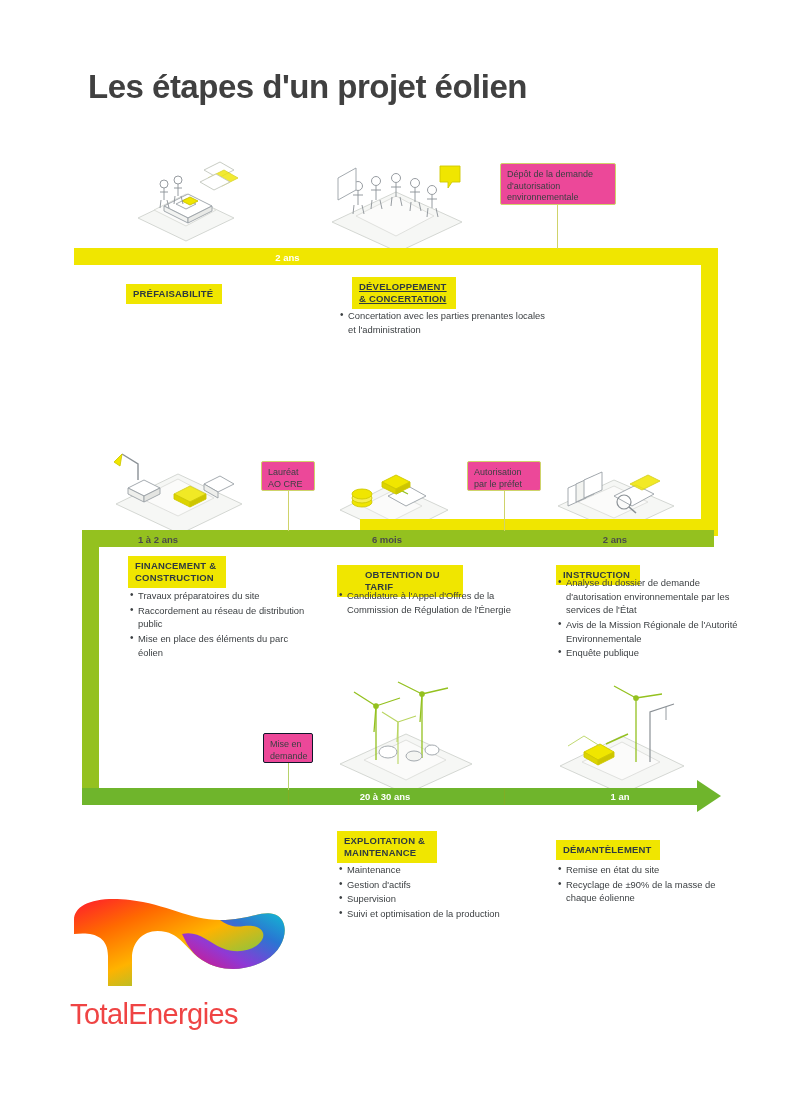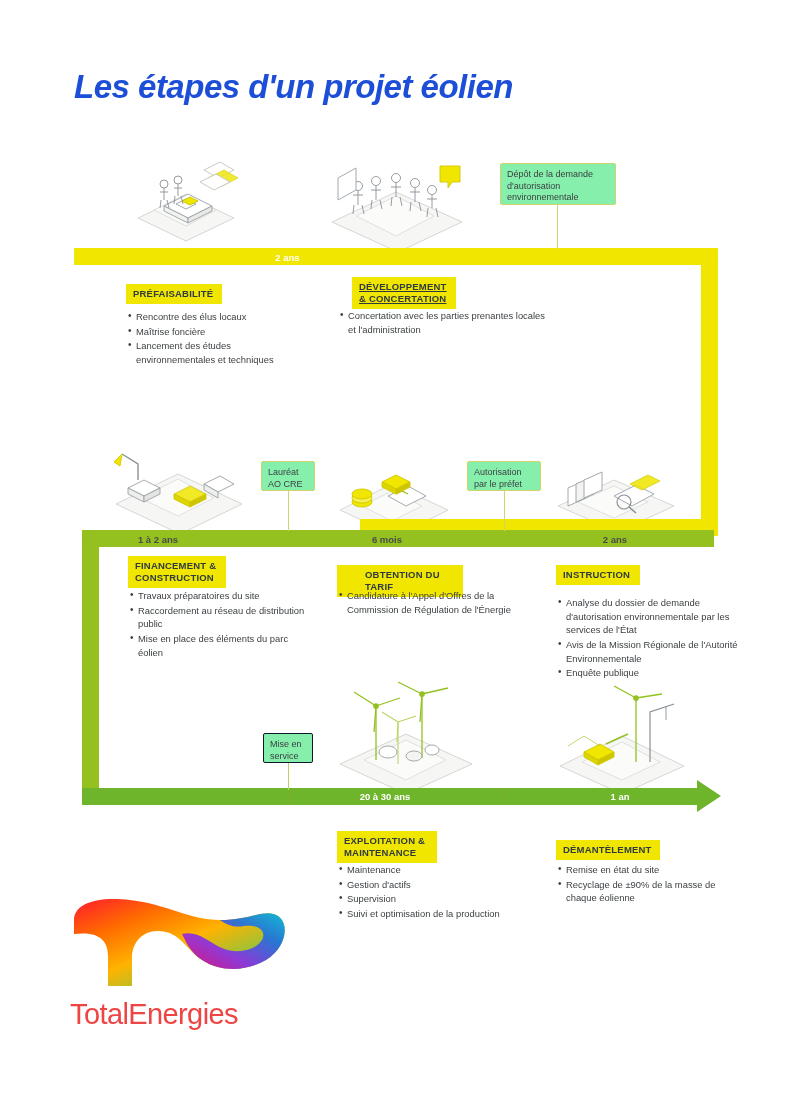--- a/index.html
+++ b/index.html
@@ -5,24 +5,23 @@
   html,body{margin:0;padding:0;}
   body{
     width:792px;height:1116px;background:#ffffff;
     font-family:"Liberation Sans",sans-serif;
     color:#3b3f42;position:relative;overflow:hidden;
   }
   .page{position:relative;width:792px;height:1116px;}
 
   
   .title{
-    position:absolute;left:74px;top:68px;
-    font-size:33px;font-weight:bold;color:#1d4ed8;
+    position:absolute;left:88px;top:68px;
+    font-size:33px;font-weight:bold;color:#404040;
     letter-spacing:-0.5px;
-    font-style:italic;
   }
   
   .y-top{position:absolute;left:74px;top:248px;width:644px;height:17px;background:#f0e600;}
   .y-right{position:absolute;left:701px;top:248px;width:17px;height:288px;background:#f0e600;border-radius:0 10px 10px 0;}
   .y-bottom{position:absolute;left:360px;top:519px;width:358px;height:17px;background:#f0e600;}
 
   
   .g-top{position:absolute;left:82px;top:530px;width:632px;height:17px;background:#94c11f;}
   .g-left{position:absolute;left:82px;top:530px;width:17px;height:275px;background:#94c11f;border-radius:10px 0 0 10px;}
   .g-arrow{
@@ -58,21 +57,21 @@
   .bullets ul{margin:0;padding:0;list-style:none;}
   .bullets li{
     position:relative;padding-left:8px;margin-bottom:1px;
   }
   .bullets li:before{
     content:"•";position:absolute;left:0;top:-1px;font-size:10px;color:#3b3f42;
   }
 
   
   .callout{
-    position:absolute;border:1px solid #cfd36a;background:#86efac;
+    position:absolute;border:1px solid #cfd36a;background:#ec4899;
     font-size:9px;line-height:1.3;color:#3b3f42;
     padding:5px 6px;box-sizing:border-box;border-radius:2px;
   }
   .callout-g{border:1px solid #0f172a;}
   .stem{position:absolute;width:1px;background:#cfd36a;}
   .stem-g{position:absolute;width:1px;background:#b7d26a;}
 
   
   .scene{position:absolute;}
 
@@ -281,32 +280,25 @@
   <div class="stem" style="left:288px;top:491px;height:40px;"></div>
 
   <div class="callout" style="left:467px;top:461px;width:74px;height:30px;">
     <div>Autorisation</div>
     <div>par le préfet</div>
   </div>
   <div class="stem" style="left:504px;top:491px;height:40px;"></div>
 
   <div class="callout callout-g" style="left:263px;top:733px;width:50px;height:30px;">
     <div>Mise en</div>
-    <div>service</div>
+    <div>demande</div>
   </div>
   <div class="stem stem-g" style="left:288px;top:763px;height:27px;background:#b7d26a;"></div>
 
   <div class="chip" style="left:126px;top:284px;width:96px;">PRÉFAISABILITÉ</div>
-  <div class="bullets" style="left:128px;top:310px;width:180px;">
-    <ul>
-      <li>Rencontre des élus locaux</li>
-      <li>Maîtrise foncière</li>
-      <li>Lancement des études environnementales et techniques</li>
-    </ul>
-  </div>
 
   <div class="chip" style="left:352px;top:277px;width:104px;text-decoration:underline;">
     <div>DÉVELOPPEMENT</div>
     <div>&amp; CONCERTATION</div>
   </div>
   <div class="bullets" style="left:340px;top:309px;width:214px;">
     <ul>
       <li>Concertation avec les parties prenantes locales et l'administration</li>
     </ul>
   </div>
@@ -324,21 +316,21 @@
   </div>
 
   <div class="chip" style="left:337px;top:565px;width:126px;padding-left:28px;">OBTENTION DU TARIF</div>
   <div class="bullets" style="left:339px;top:589px;width:185px;">
     <ul>
       <li>Candidature à l'Appel d'Offres de la Commission de Régulation de l'Énergie</li>
     </ul>
   </div>
 
   <div class="chip" style="left:556px;top:565px;width:84px;">INSTRUCTION</div>
-  <div class="bullets" style="left:558px;top:596px;width:190px;">
+  <div class="bullets" style="left:558px;top:576px;width:190px;">
     <ul>
       <li>Analyse du dossier de demande d'autorisation environnementale par les services de l'État</li>
       <li>Avis de la Mission Régionale de l'Autorité Environnementale</li>
       <li>Enquête publique</li>
     </ul>
   </div>
 
   <div class="chip" style="left:337px;top:831px;width:100px;">
     <div>EXPLOITATION &amp;</div>
     <div>MAINTENANCE</div>

